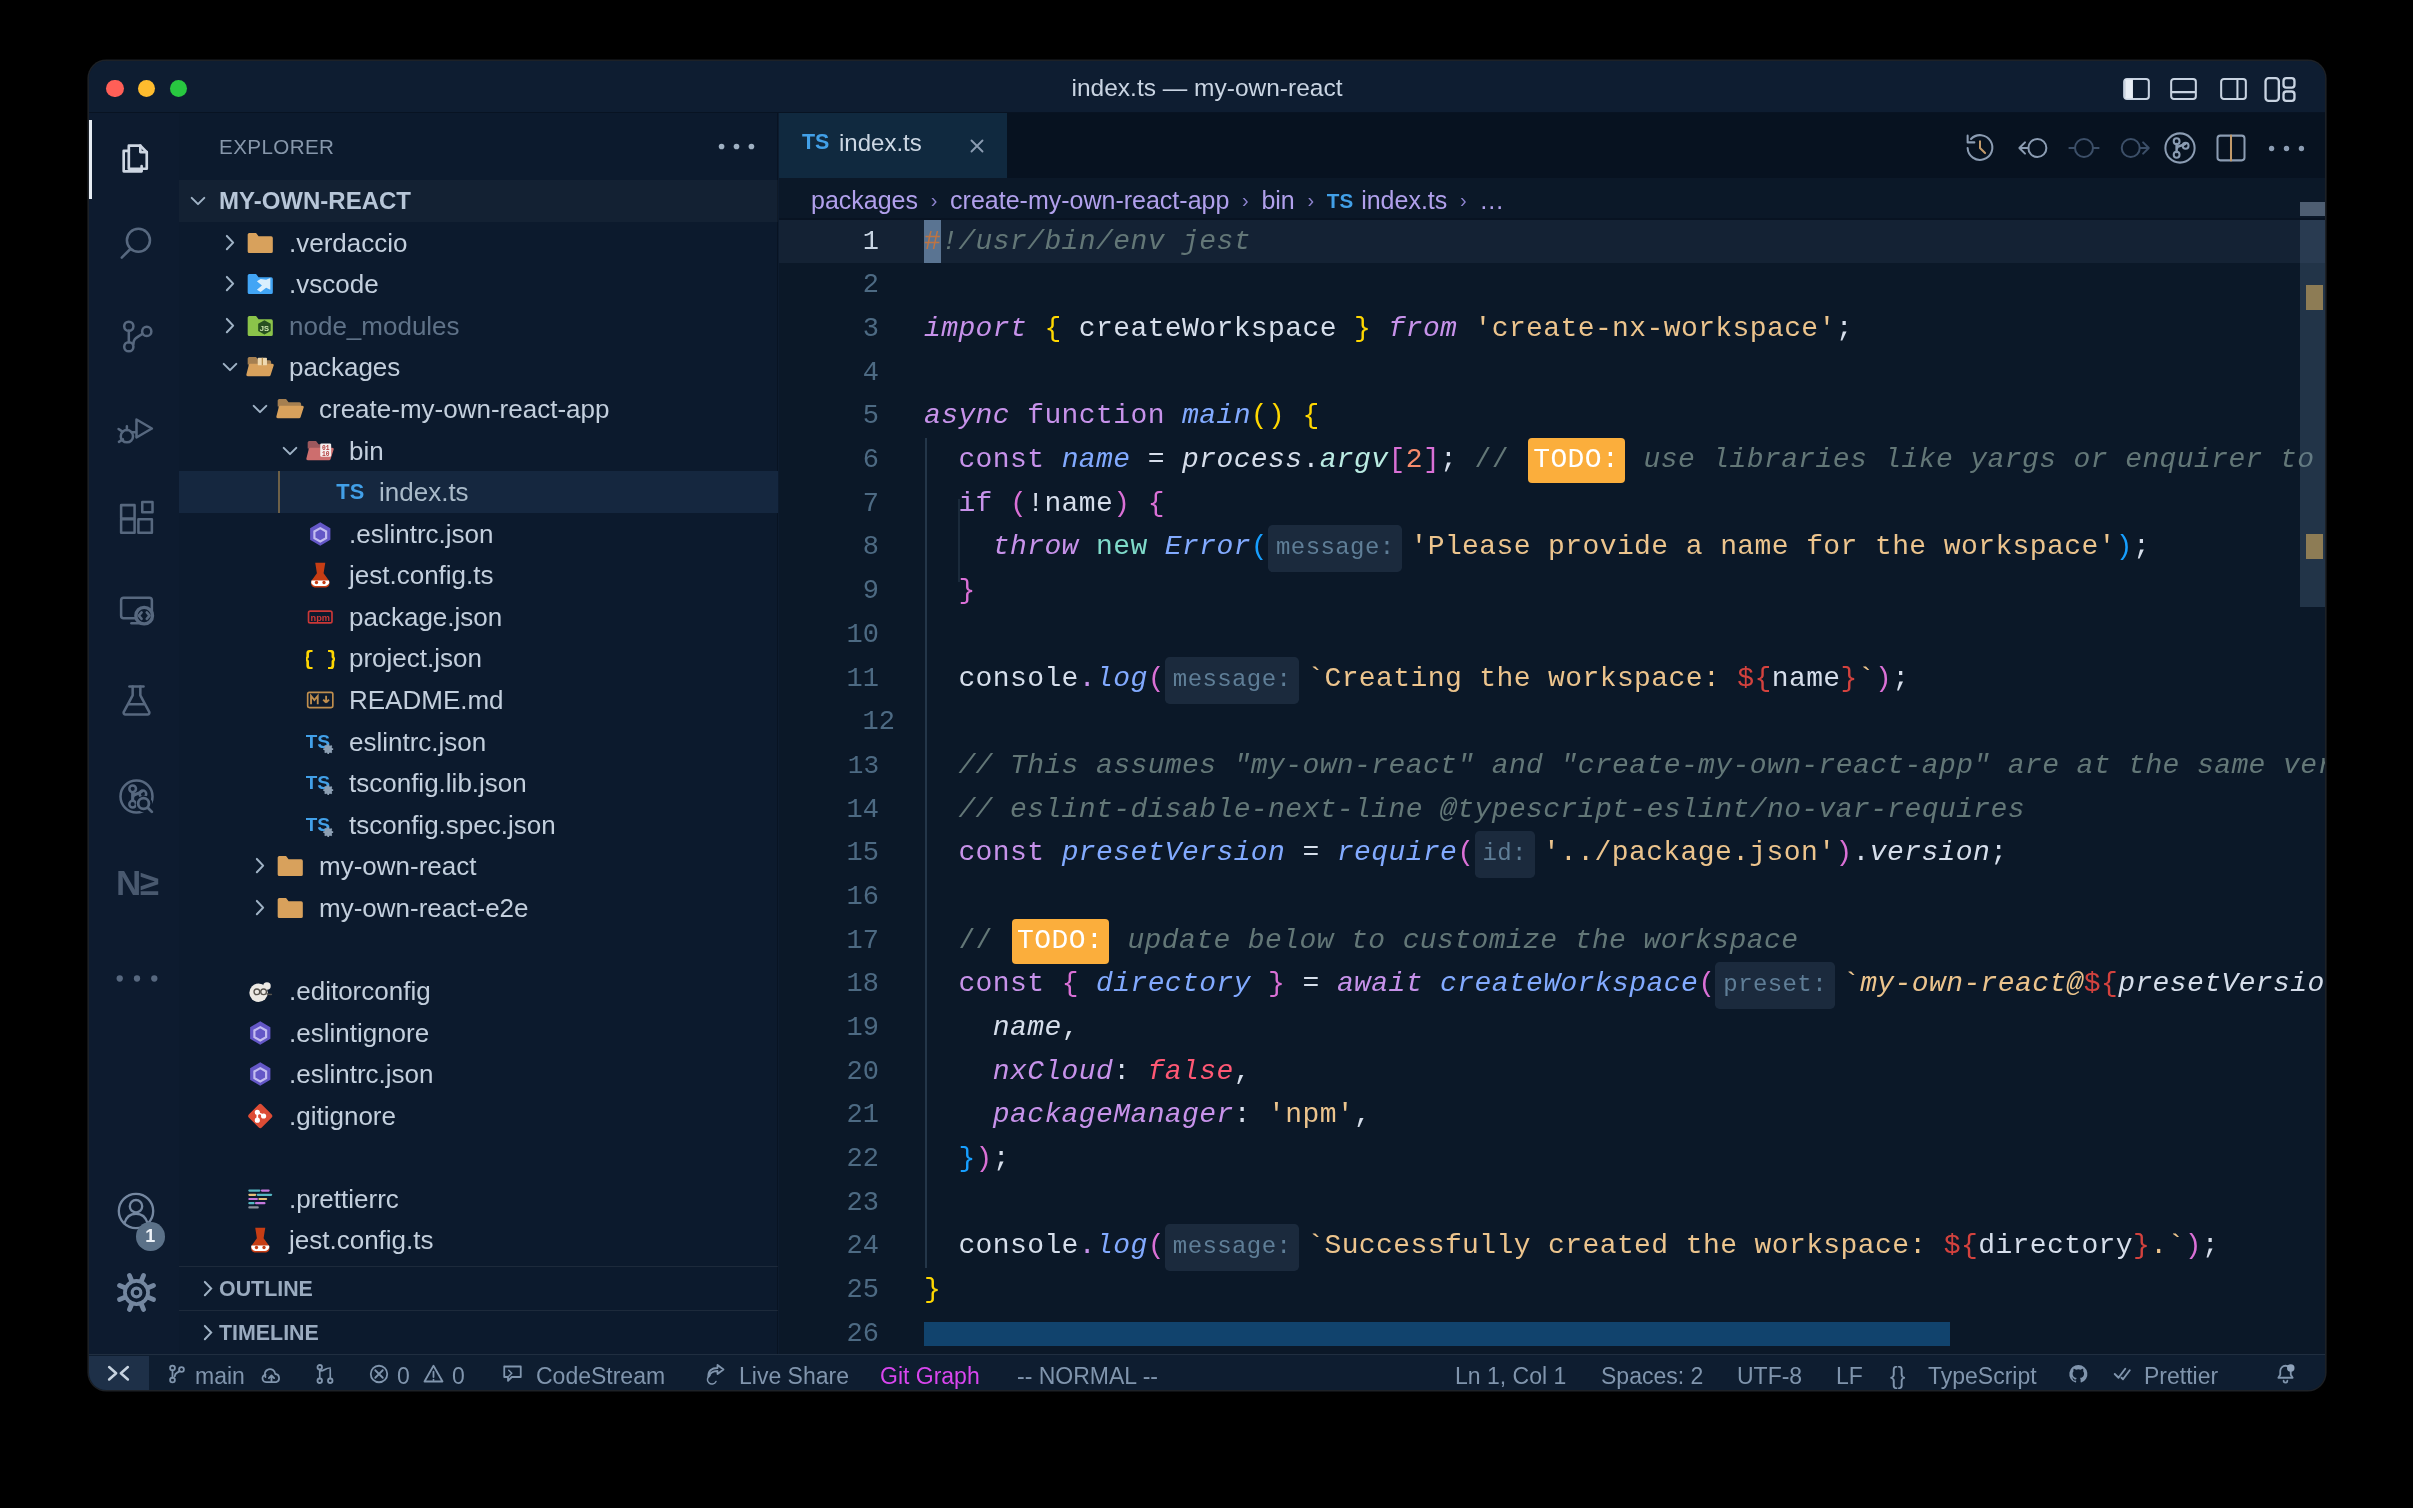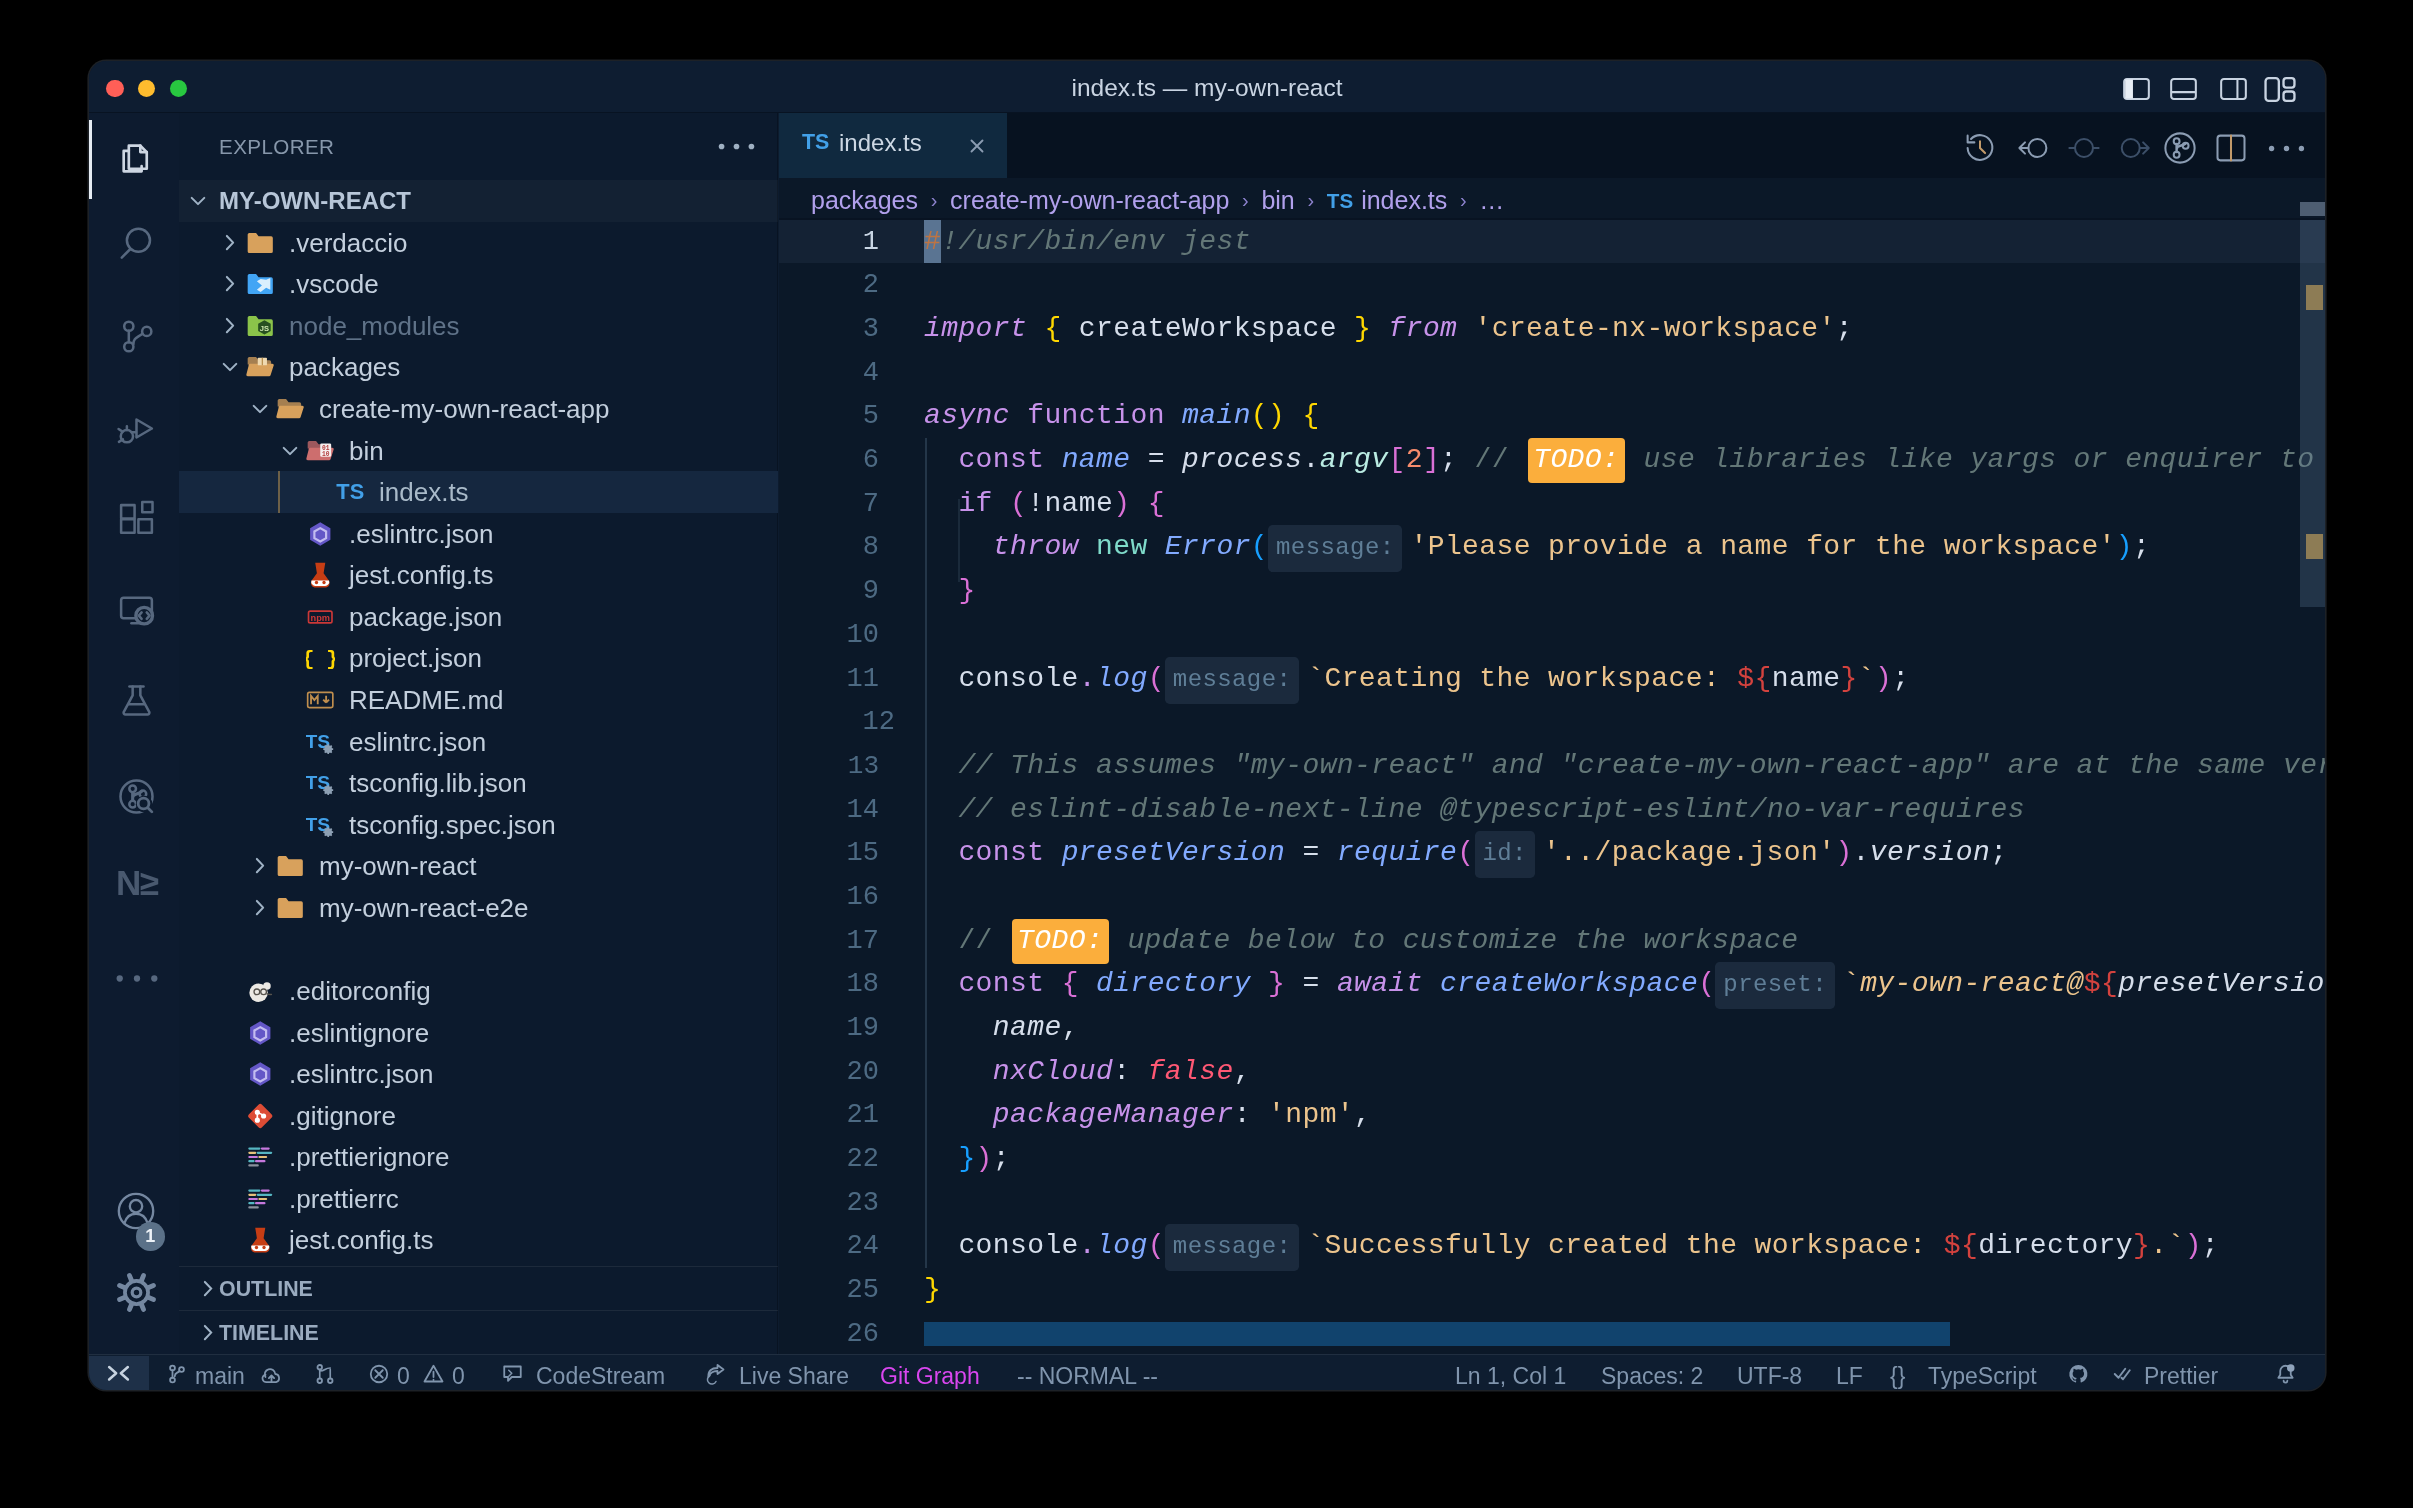--- a/index.html
+++ b/index.html
@@ -3,21 +3,21 @@
 
 *{margin:0;padding:0;box-sizing:border-box}
 html,body{width:2413px;height:1509px;background:#000;overflow:hidden}
 body{font-family:"Liberation Sans",sans-serif;position:relative}
 .a{position:absolute}
 .win{position:absolute;left:89px;top:61px;width:2236px;height:1329px;background:#0d1b2e;border-radius:17.4px;overflow:hidden;box-shadow:0 0 0 1.6px rgba(130,150,175,.22)}
 .mono{font-family:"Liberation Mono",monospace}
 svg{display:block}
 .cl{white-space:pre;letter-spacing:0.4px;font-family:"Liberation Mono",monospace;font-size:28px;color:#d6deeb}
 .inlay{display:inline-block;font-size:24px;color:#5f7e97;background:rgba(140,170,205,.13);border-radius:4.7px;padding:0.8px 8px 1.6px;margin-right:8px;vertical-align:baseline;font-style:normal;letter-spacing:0.4px}
-.todo{display:inline-block;font-style:italic;color:#fff;background:#fbae3c;border-radius:4px;padding:0px 5.5px 0.8px;margin:0 1.6px}
+.todo{display:inline-block;color:#fff;background:#fbae3c;border-radius:4px;padding:0px 5.5px 0.8px;margin:0 1.6px}
 i{font-style:italic}
 .trow{position:absolute;left:0;width:599px;height:42px;display:flex;align-items:center}
 .tlbl{font-size:26px;color:#c3cfdd}
 .chev{position:absolute;top:50%;transform:translateY(-50%)}
 .ticon{position:absolute;top:50%;transform:translateY(-50%)}
 
 </style></head><body>
 <div class="win">
 <div class="a" style="left:0;top:0;width:2236px;height:52px;background:#0e1d31;border-bottom:1.6px solid #081322"></div>
 <div class="a" style="left:17.4px;top:19px;width:17.4px;height:17.4px;border-radius:50%;background:#ff5f57"></div>
@@ -328,36 +328,20 @@
         <rect x="6" y="6" width="22" height="22" rx="3" transform="rotate(45 17 17)" fill="#dd4c35"></rect>
         <g stroke="#fff" stroke-width="2" fill="#fff">
           <circle cx="13.5" cy="12.5" r="2.1"></circle>
           <circle cx="13.5" cy="22" r="2.1"></circle>
           <circle cx="21" cy="17" r="2.1"></circle>
           <path d="M13.5 14 v6" fill="none"></path>
           <path d="M15 13.5 c3 1 4.5 1.5 5 3" fill="none"></path>
         </g>
       </svg>
       <div class="tlbl" style="position:absolute;left:110px;color:#c3cfdd">.gitignore</div>
-    </div>
-<div class="trow" style="left:90px;top:1075px">
-      <svg class="ticon" style="left:67px" width="28.5" height="28.5" viewBox="0 0 34 34">
-        <g stroke-width="2.6" stroke-linecap="round">
-          <line x1="4" y1="7" x2="16" y2="7" stroke="#56b6c2"></line>
-          <line x1="19" y1="7" x2="27" y2="7" stroke="#c678dd"></line>
-          <line x1="4" y1="12" x2="11" y2="12" stroke="#e5c07b"></line>
-          <line x1="14" y1="12" x2="30" y2="12" stroke="#56b6c2"></line>
-          <line x1="4" y1="17" x2="13" y2="17" stroke="#c678dd"></line>
-          <line x1="16" y1="17" x2="24" y2="17" stroke="#e5c07b"></line>
-          <line x1="4" y1="22" x2="9" y2="22" stroke="#56b6c2"></line>
-          <line x1="12" y1="22" x2="22" y2="22" stroke="#c678dd"></line>
-          <line x1="4" y1="27" x2="14" y2="27" stroke="#8a909c"></line>
-        </g>
-      </svg>
-      <div class="tlbl" style="position:absolute;left:110px;color:#c3cfdd">.prettierignore</div>
     </div>
 <div class="trow" style="left:90px;top:1117px">
       <svg class="ticon" style="left:67px" width="28.5" height="28.5" viewBox="0 0 34 34">
         <g stroke-width="2.6" stroke-linecap="round">
           <line x1="4" y1="7" x2="16" y2="7" stroke="#56b6c2"></line>
           <line x1="19" y1="7" x2="27" y2="7" stroke="#c678dd"></line>
           <line x1="4" y1="12" x2="11" y2="12" stroke="#e5c07b"></line>
           <line x1="14" y1="12" x2="30" y2="12" stroke="#56b6c2"></line>
           <line x1="4" y1="17" x2="13" y2="17" stroke="#c678dd"></line>
           <line x1="16" y1="17" x2="24" y2="17" stroke="#e5c07b"></line>

